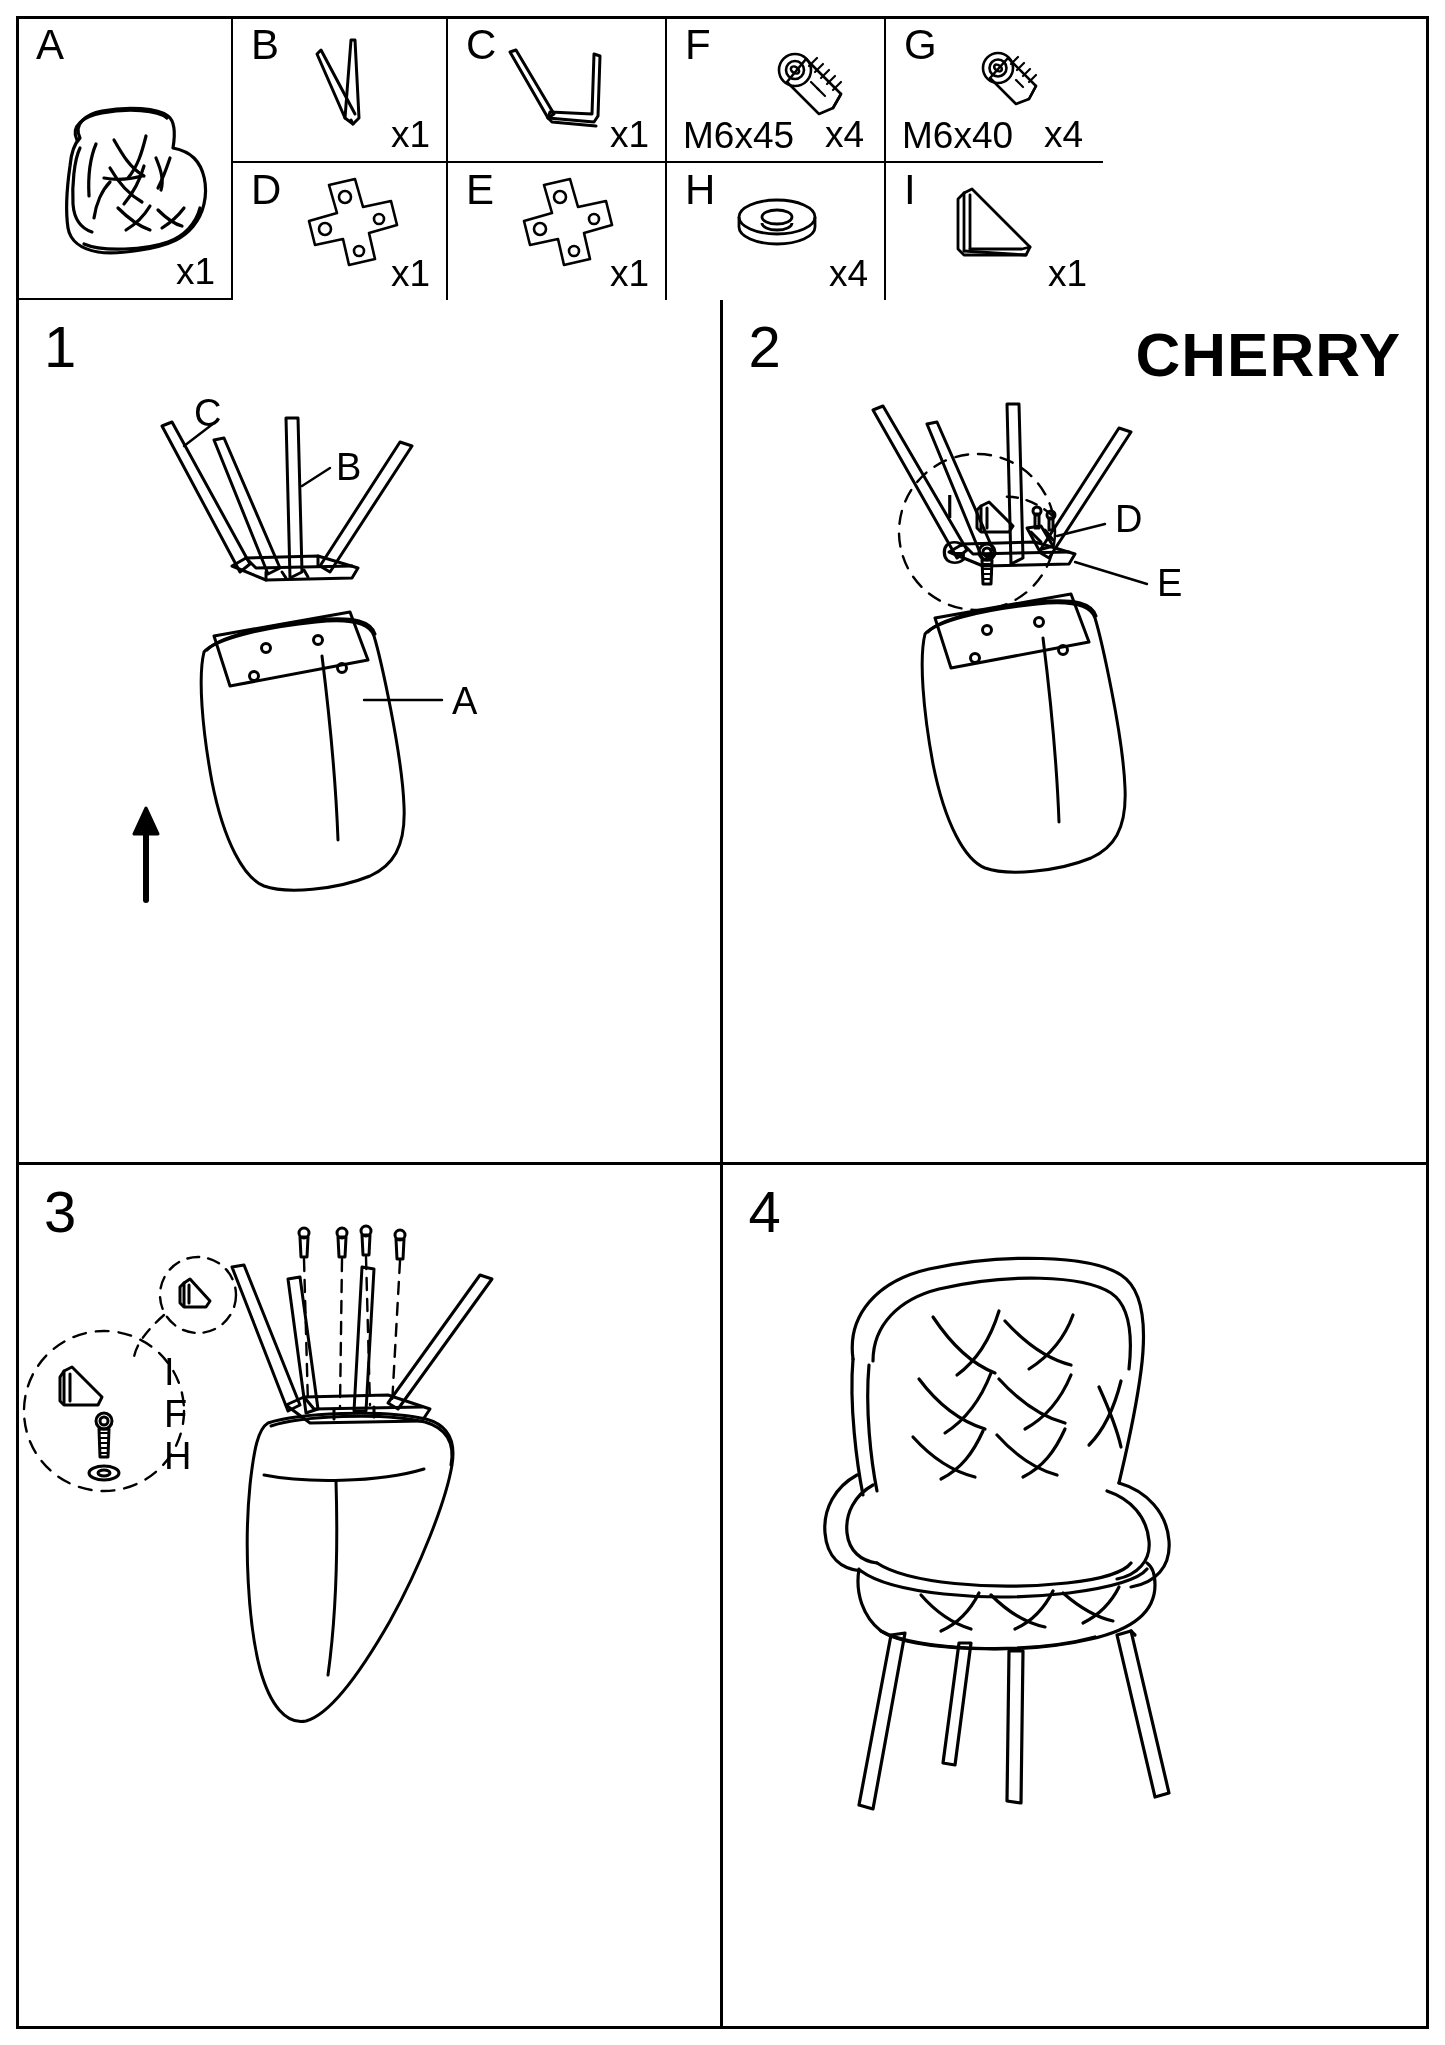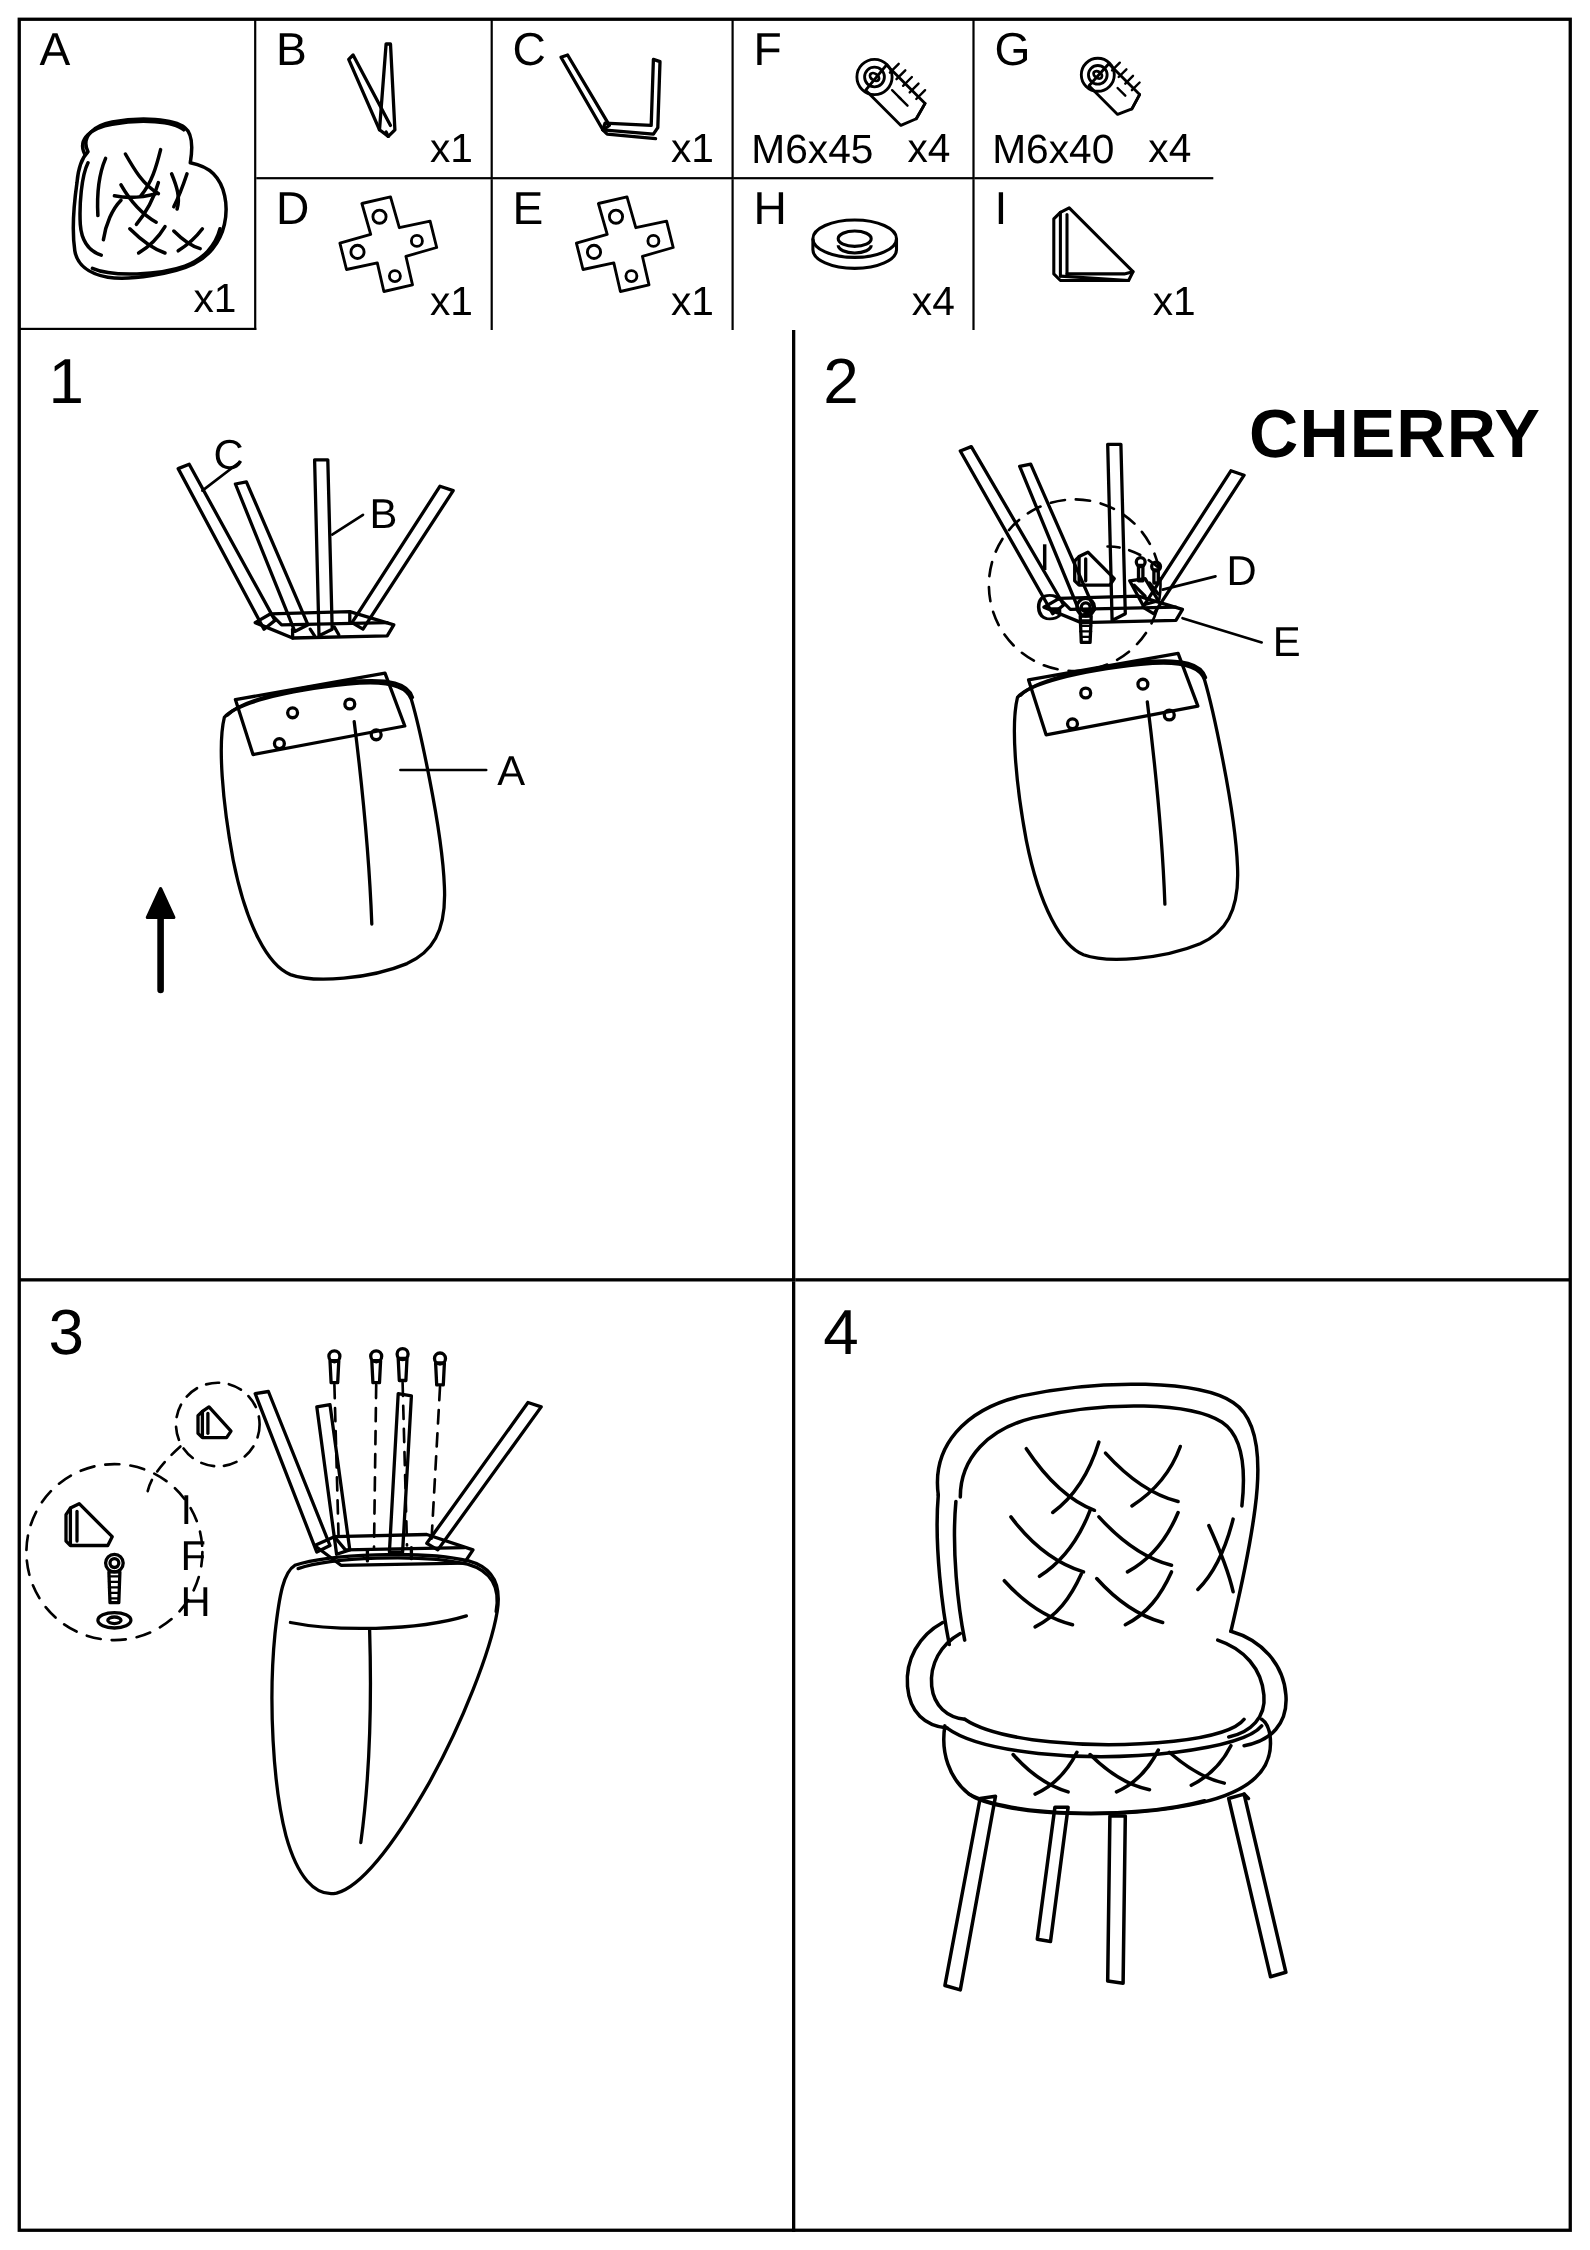--- a/index.html
+++ b/index.html
@@ -35,21 +35,21 @@
   
   .steps{
     position:absolute;left:18px;top:300px;width:1409px;height:1729px;
     display:grid;grid-template-columns:1fr 1fr;grid-template-rows:1fr 1fr;
     box-sizing:border-box;
   }
   .step{position:relative;border-right:3px solid #000;border-bottom:3px solid #000;box-sizing:border-box;overflow:hidden;}
   .step.c2{border-right:none;}
   .step.r2{border-bottom:none;}
   .stepnum{position:absolute;left:26px;top:18px;font-size:58px;line-height:1;}
-  .brand{position:absolute;right:26px;top:24px;font-size:62px;font-weight:bold;letter-spacing:1px;line-height:1;margin-top:40px;}
+  .brand{position:absolute;right:26px;top:24px;font-size:62px;font-weight:bold;letter-spacing:1px;line-height:1;}
   .canvas{position:absolute;inset:0;}
 </style>
 </head>
 <body>
 
 <div class="page">
   <div class="outer-frame"></div>
 
   <div class="parts-table">
 

